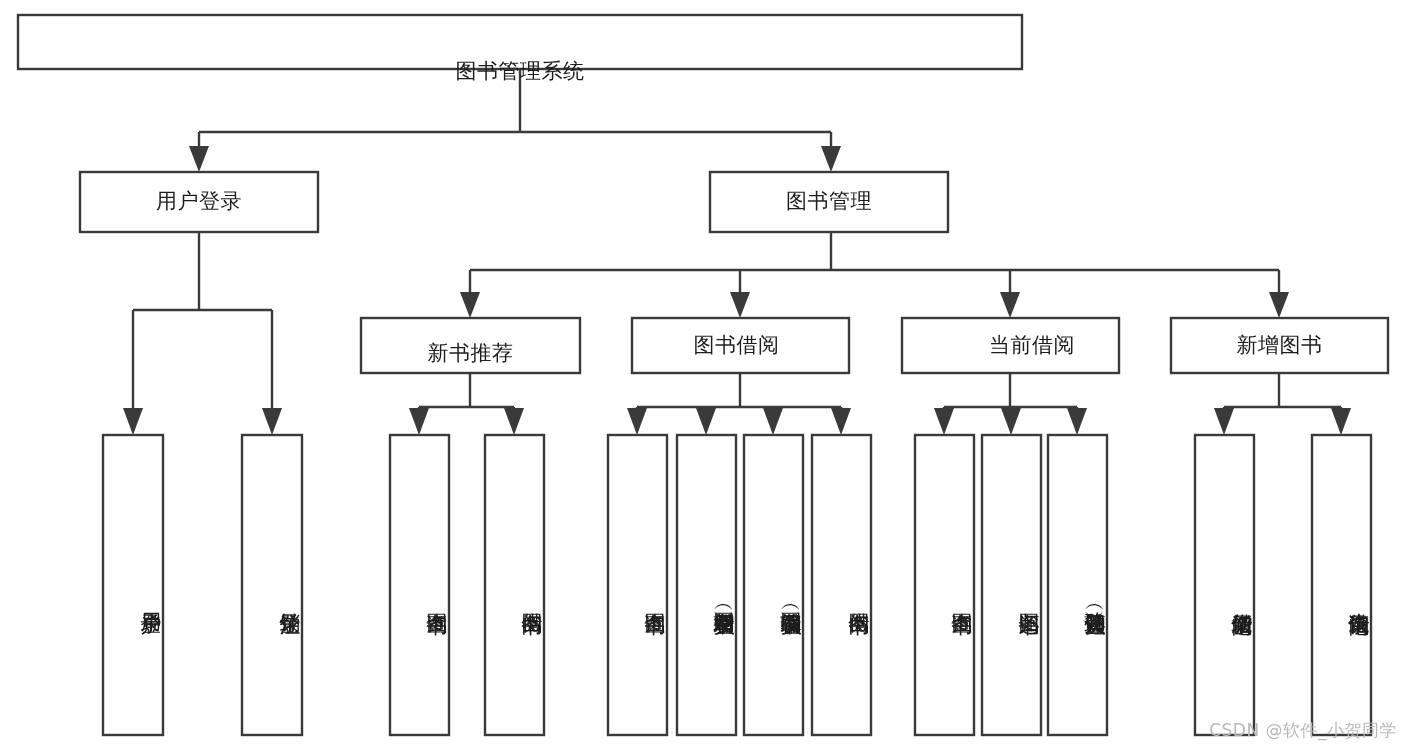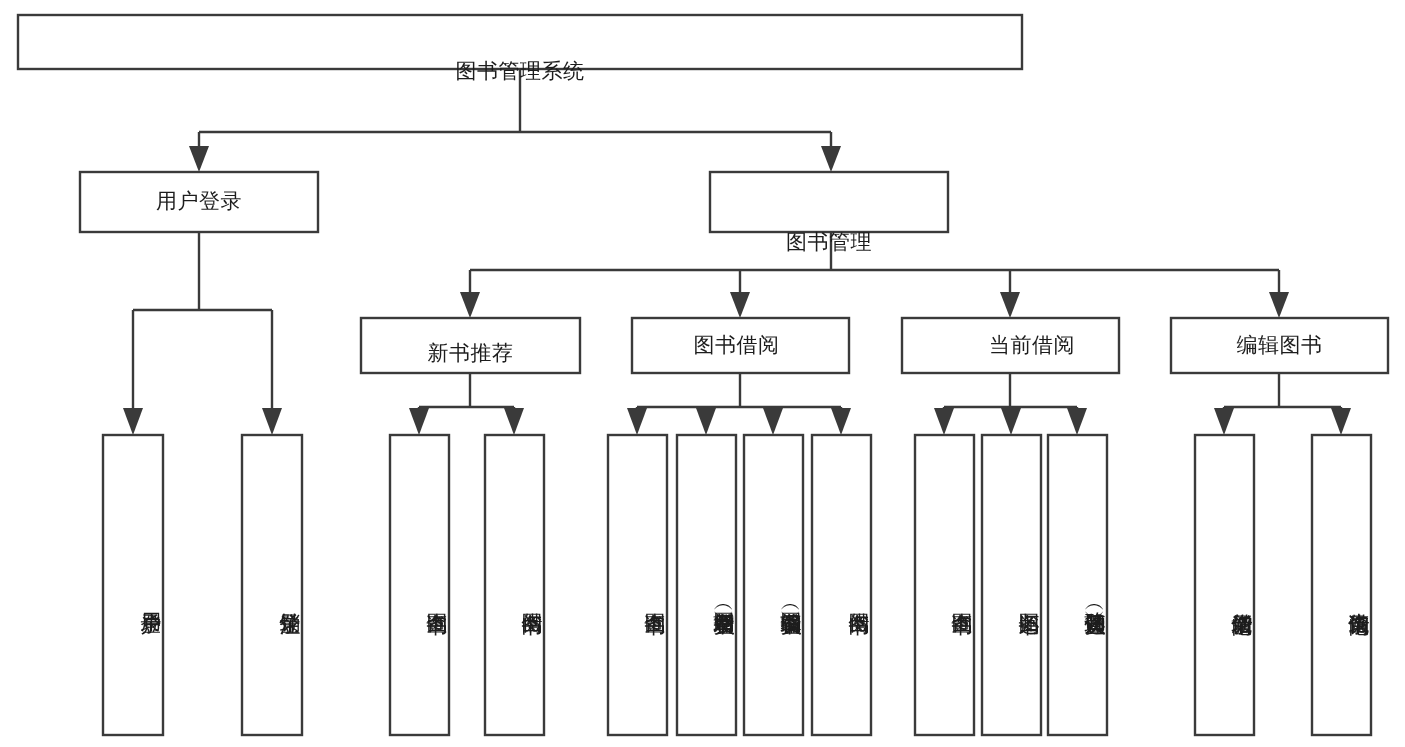--- a/index.html
+++ b/index.html
@@ -169,33 +169,34 @@
       <path class="connector" d="M 1341 407 L 1341 412"></path>
       <polygon class="arrow-head" points="1214,408 1234,408 1224,435"></polygon>
       <polygon class="arrow-head" points="1331,408 1351,408 1341,435"></polygon>
 
     </g>
   </svg>
 
   <div id="labels-layer">
       <div class="node-label-h" style="left: 18px; top: 14px; width: 1004px; height: 54px; margin-top: 31px;">图书管理系统</div>
       <div class="node-label-h" style="left: 80px; top: 172px; width: 238px; height: 60px;">用户登录</div>
-      <div class="node-label-h" style="left: 710px; top: 172px; width: 238px; height: 60px; margin-top: 41px;">图书管理</div>
+      <div class="node-label-h" style="left: 710px; top: 172px; width: 238px; height: 60px;">图书管理</div>
       <div class="node-label-h" style="left: 361px; top: 318px; width: 219px; height: 72px;">新书推荐</div>
       <div class="node-label-h" style="left: 632px; top: 318px; width: 209px; height: 55px;">图书借阅</div>
       <div class="node-label-h" style="left: 902px; top: 318px; width: 260px; height: 55px;">当前借阅</div>
-      <div class="node-label-h" style="left: 1171px; top: 318px; width: 217px; height: 55px;">编辑图书</div>
+      <div class="node-label-h" style="left: 1171px; top: 318px; width: 217px; height: 55px;">新增图书</div>
       <div class="node-label-v" style="left: 103px; top: 435px; width: 60px; height: 300px; padding-top: 12px;">用户登录</div>
       <div class="node-label-v" style="left: 242px; top: 435px; width: 60px; height: 300px; padding-top: 12px;">注销登录</div>
       <div class="node-label-v" style="left: 390px; top: 435px; width: 59px; height: 300px; padding-top: 12px;">查询图书</div>
       <div class="node-label-v" style="left: 485px; top: 435px; width: 59px; height: 300px; padding-top: 12px;">借阅图书</div>
       <div class="node-label-v" style="left: 608px; top: 435px; width: 59px; height: 300px; padding-top: 12px;">查询图书</div>
       <div class="node-label-v" style="left: 677px; top: 435px; width: 59px; height: 300px; padding-top: 12px;">新增图书（管理员）</div>
       <div class="node-label-v" style="left: 744px; top: 435px; width: 59px; height: 300px; padding-top: 12px;">编辑图书（管理员）</div>
       <div class="node-label-v" style="left: 812px; top: 435px; width: 59px; height: 300px; padding-top: 12px;">借阅图书</div>
       <div class="node-label-v" style="left: 915px; top: 435px; width: 59px; height: 300px; padding-top: 12px;">查询图书</div>
       <div class="node-label-v" style="left: 982px; top: 435px; width: 59px; height: 300px; padding-top: 12px;">归还图书</div>
       <div class="node-label-v" style="left: 1048px; top: 435px; width: 59px; height: 300px; padding-top: 12px;">确认归还（管理员）</div>
       <div class="node-label-v" style="left: 1195px; top: 435px; width: 59px; height: 300px; padding-top: 12px;">新增借阅记录</div>
       <div class="node-label-v" style="left: 1312px; top: 435px; width: 59px; height: 300px; padding-top: 12px;">查询借阅记录</div>
     </div>
 
+  <div class="watermark">CSDN @软件_小贺同学</div>
 </div>
 
 </body></html>

